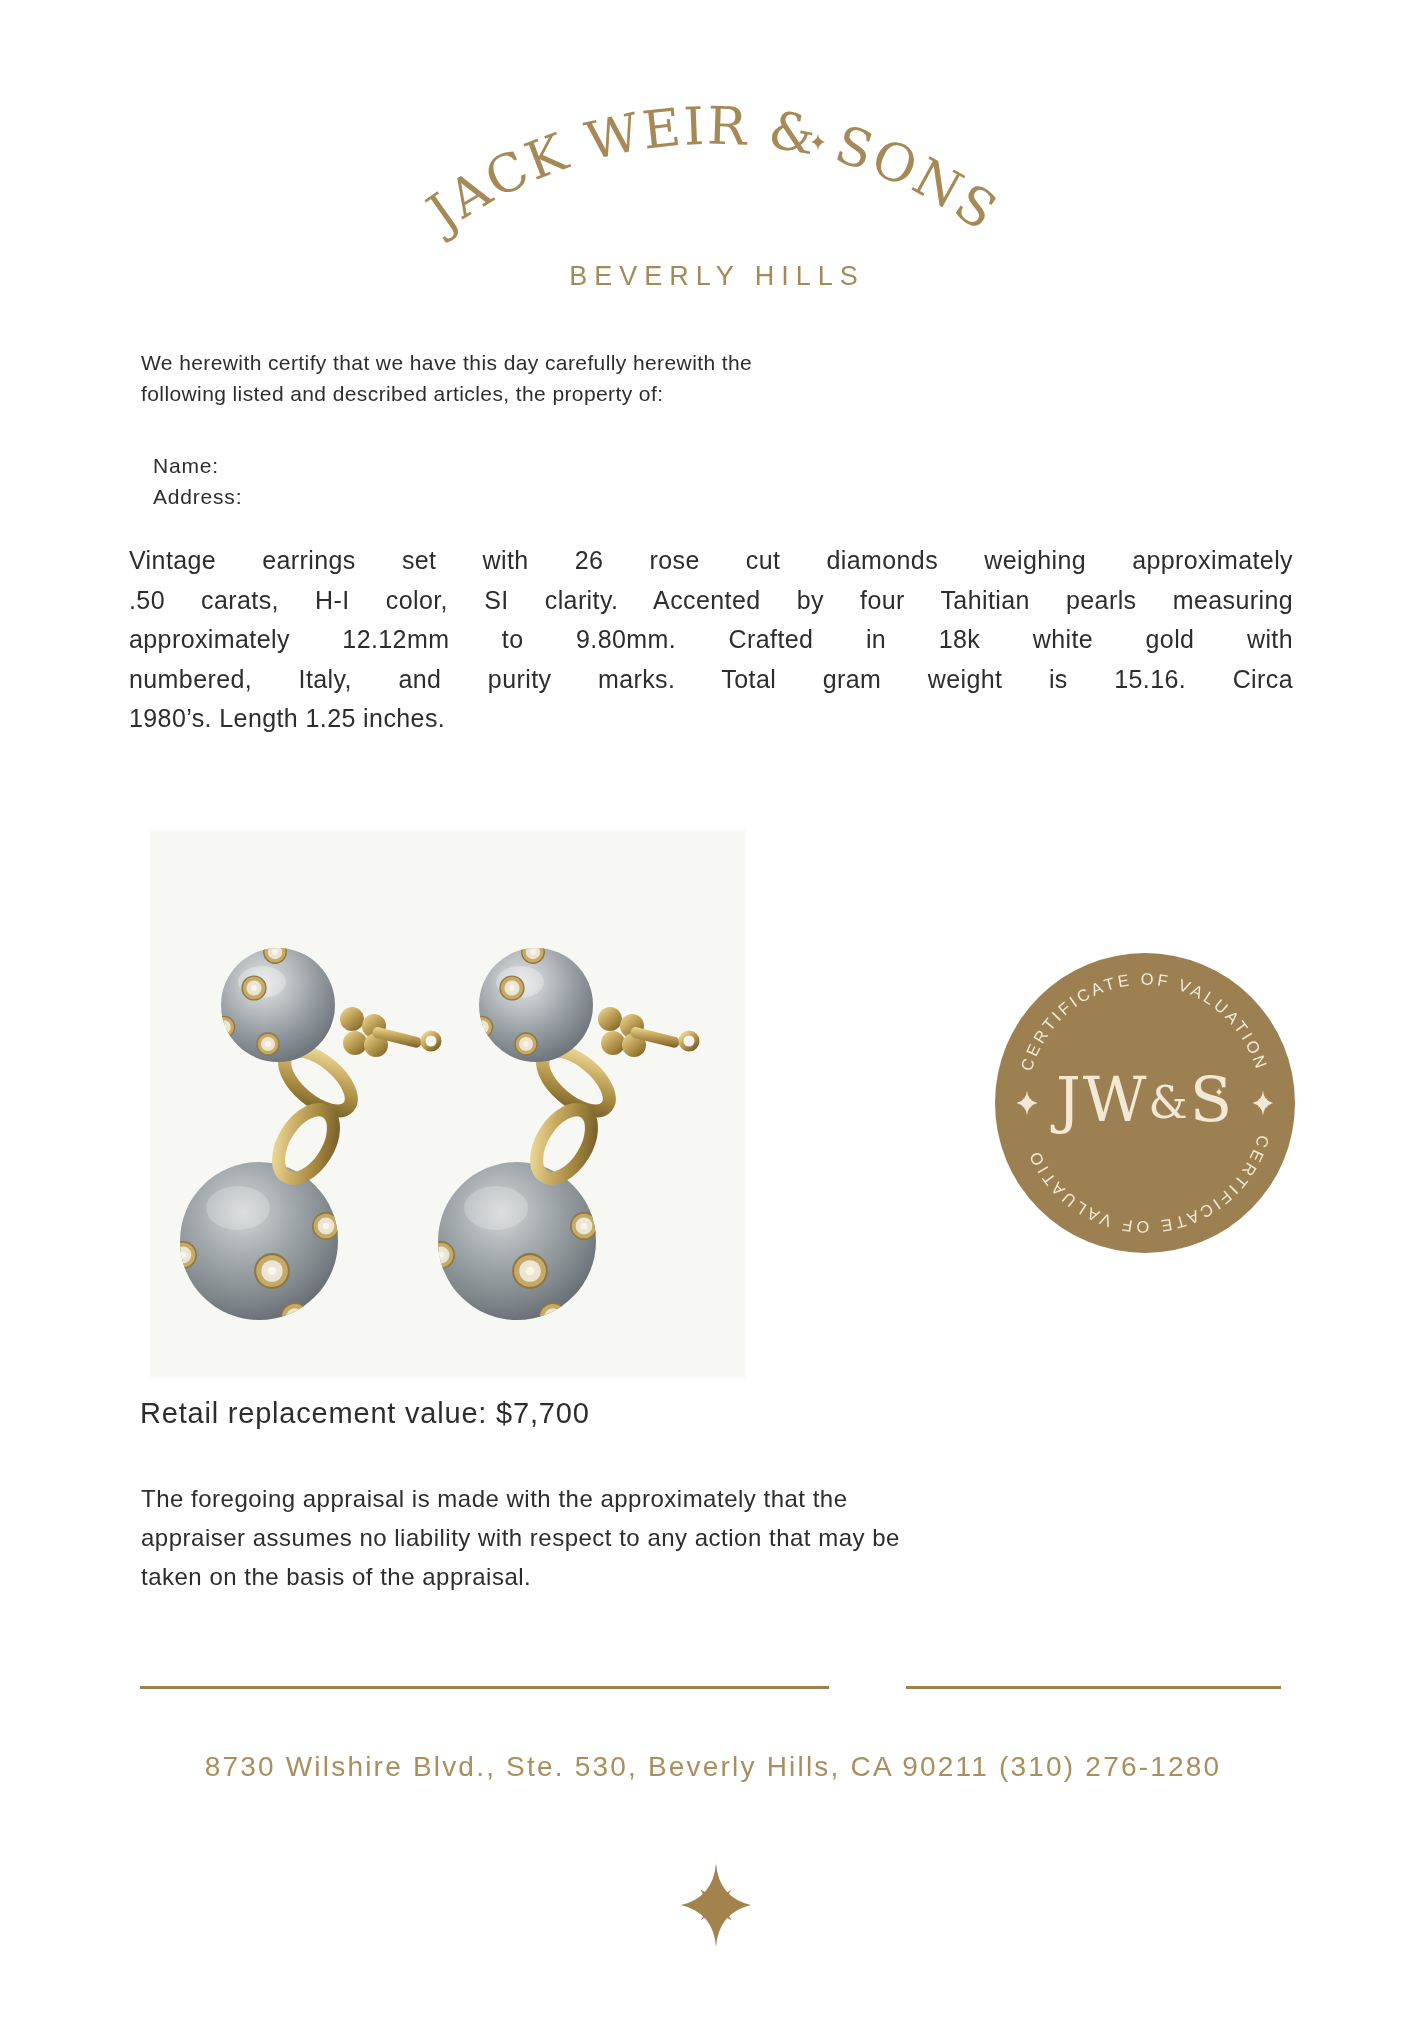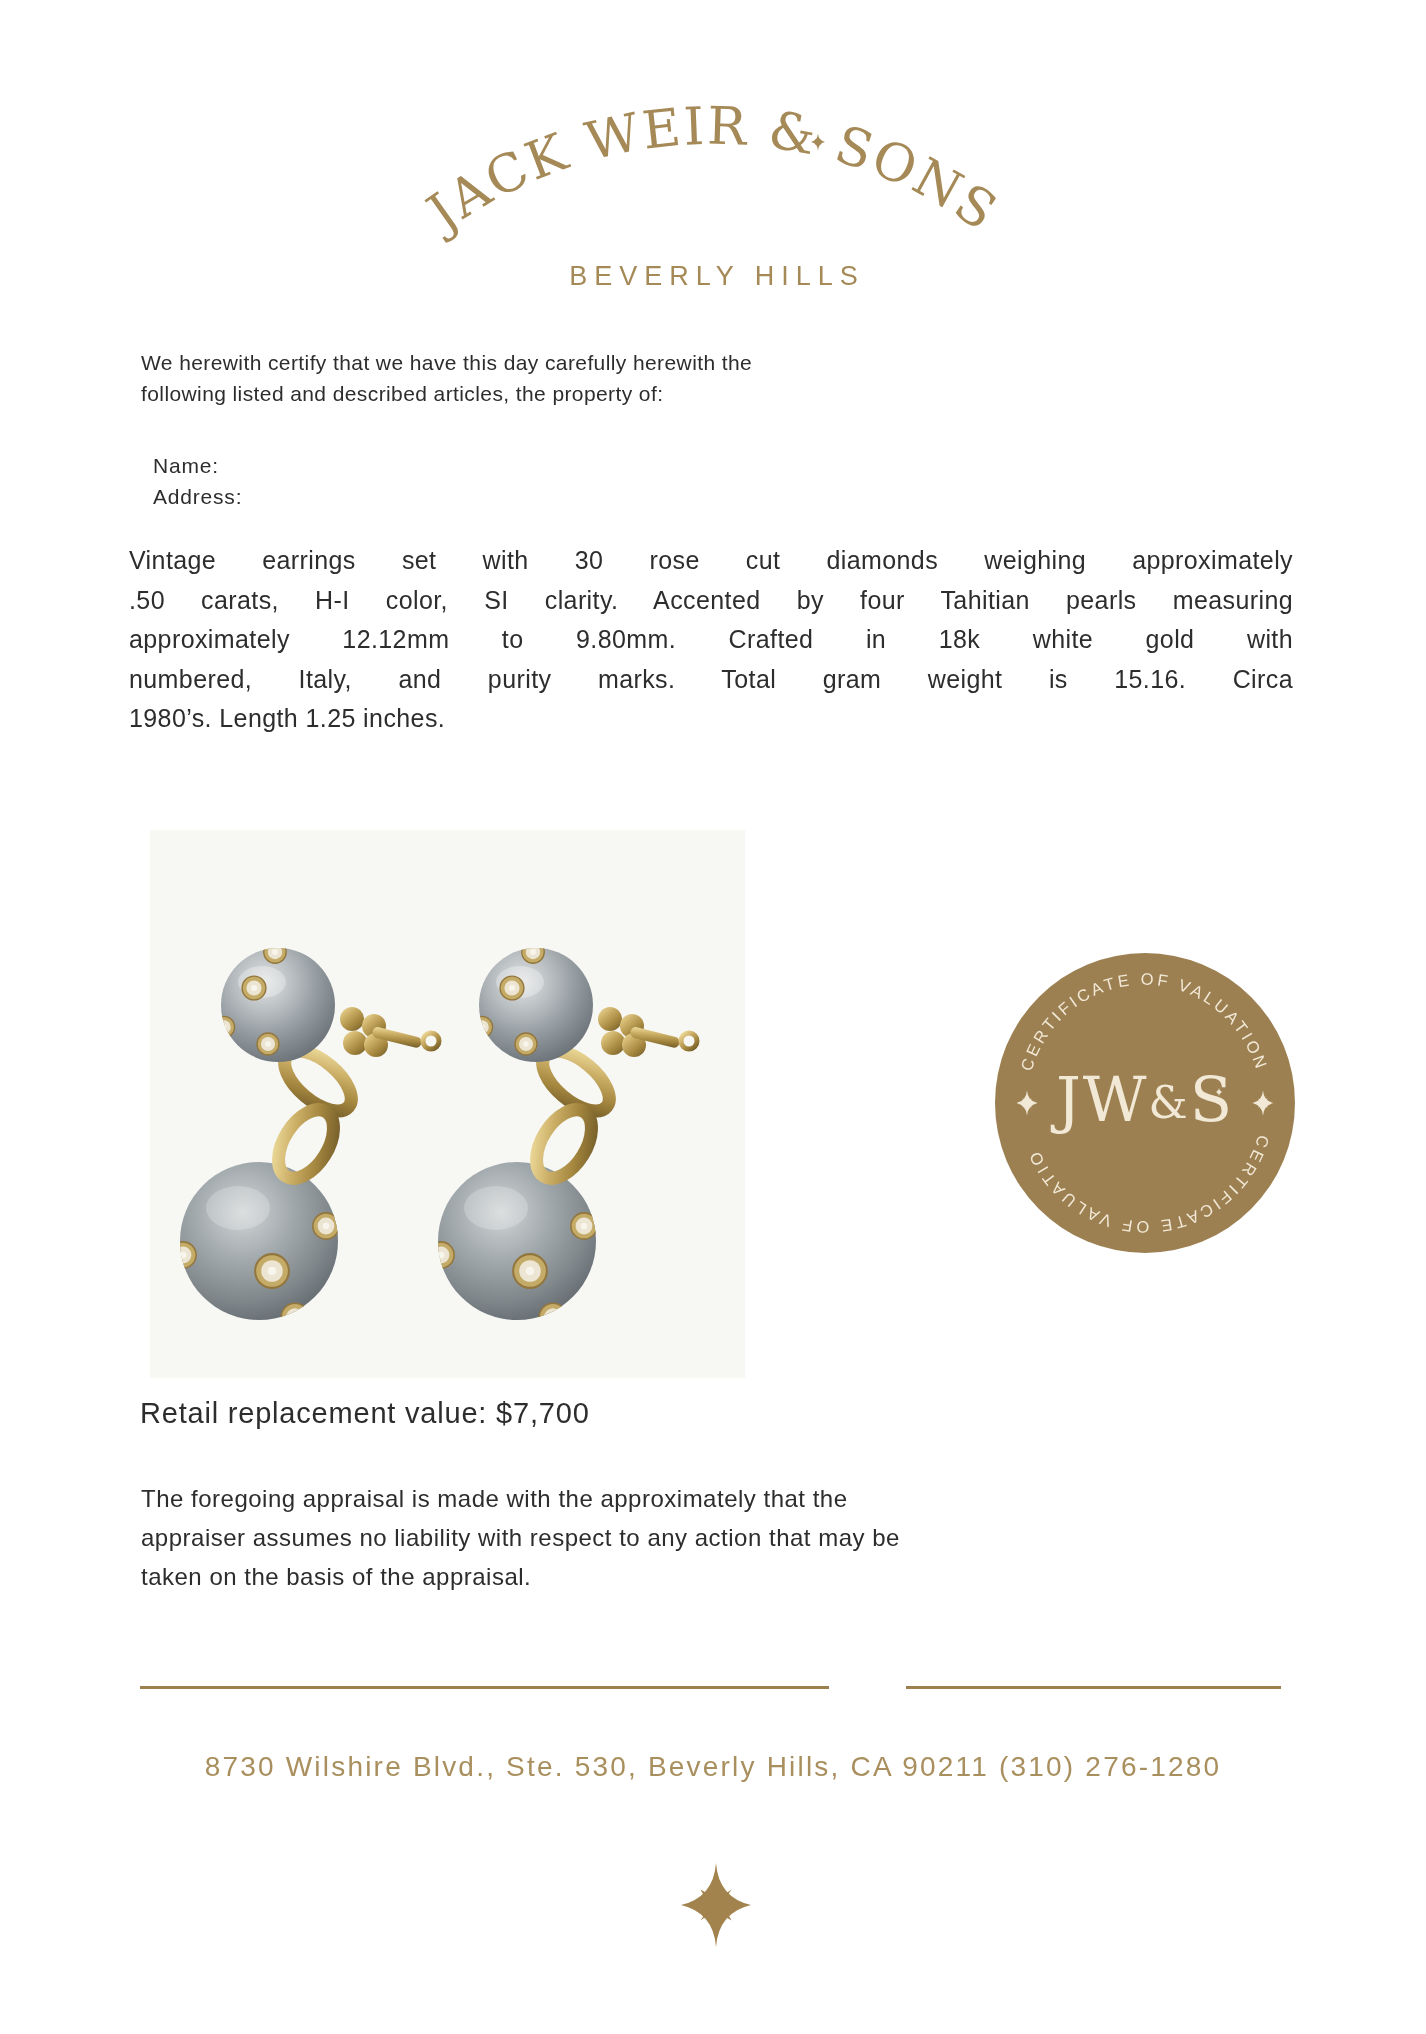--- a/index.html
+++ b/index.html
@@ -73,21 +73,21 @@
     <div>We herewith certify that we have this day carefully herewith the</div>
     <div>following listed and described articles, the property of:</div>
   </div>
 
   <div class="abs owner-block">
     <div>Name:</div>
     <div>Address:</div>
   </div>
 
   <div class="abs desc-block">
-    <div class="desc-line">Vintage earrings set with 30 rose cut diamonds weighing approximately</div>
+    <div class="desc-line">Vintage earrings set with 26 rose cut diamonds weighing approximately</div>
     <div class="desc-line">.50 carats, H-I color, SI clarity. Accented by four Tahitian pearls measuring</div>
     <div class="desc-line">approximately 12.12mm to 9.80mm. Crafted in 18k white gold with</div>
     <div class="desc-line">numbered, Italy, and purity marks. Total gram weight is 15.16. Circa</div>
     <div class="desc-line last">1980’s. Length 1.25 inches.</div>
   </div>
 
   <div class="abs photo-box">
     <svg viewBox="0 0 595 548" role="img" aria-label="Pair of Tahitian pearl and diamond drop earrings in yellow gold">
       <defs>
         <radialGradient id="pearlTopG" cx="0.38" cy="0.30" r="0.78">

